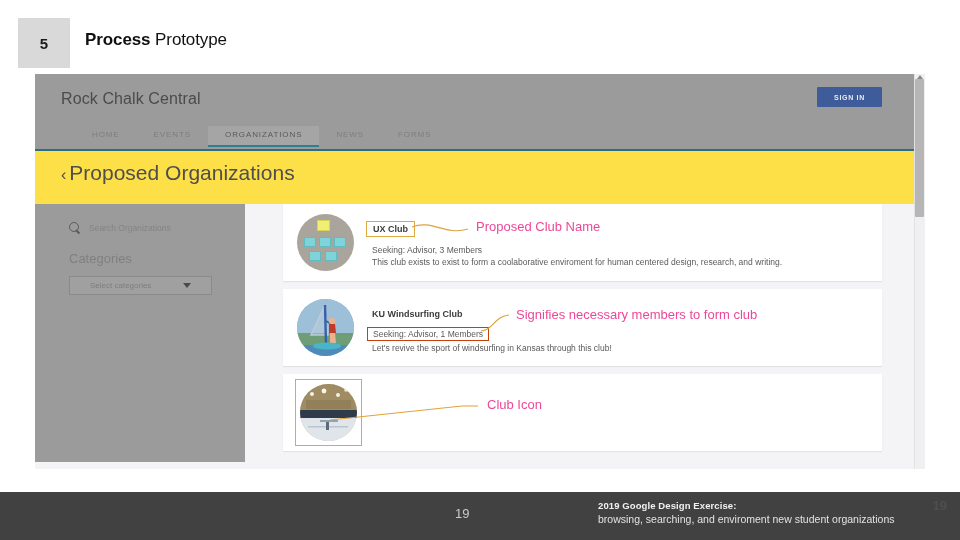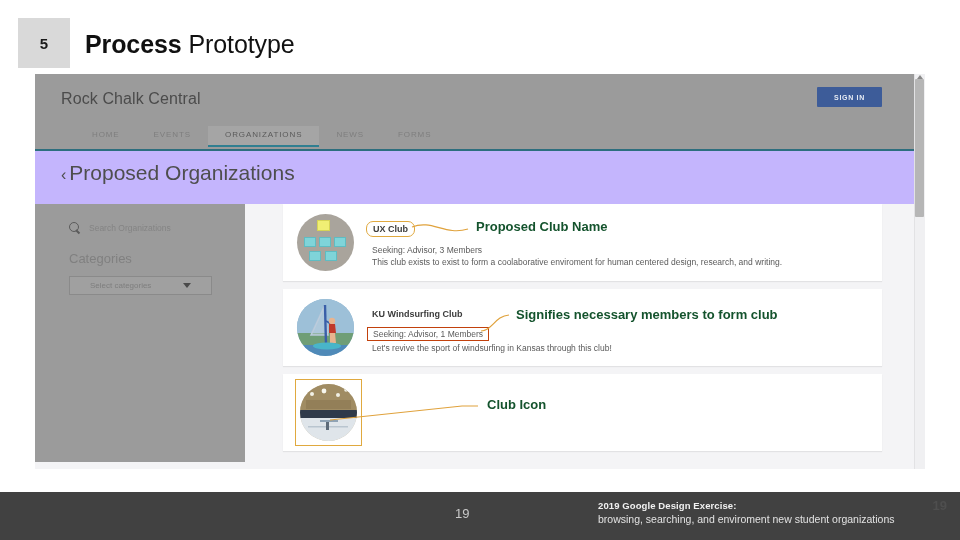--- a/index.html
+++ b/index.html
@@ -32,21 +32,21 @@
     font-size: 15px;
     font-weight: bold;
     color: #1a1a1a;
     letter-spacing: 0.2px;
   }
 
   .slide-title {
     position: absolute;
     left: 85px;
     top: 30px;
-    font-size: 25px;
+    font-size: 17px;
     color: #111;
     letter-spacing: -0.1px;
     white-space: nowrap;
   }
   .slide-title .bold { font-weight: bold; }
   .slide-title .light { font-weight: normal; }
 
   
   .screenshot {
     position: absolute;
@@ -129,21 +129,21 @@
     width: 885px;
     height: 318px;
     background: #f4f4f6;
   }
 
   .page-title-band {
     position: absolute;
     left: 0; top: 0;
     width: 885px;
     height: 53px;
-    background: #c4b5fd;
+    background: #fde047;
   }
   .page-title {
     position: absolute;
     left: 26px;
     top: 10px;
     font-size: 21px;
     color: #4e4e4e;
     font-weight: 300;
     white-space: nowrap;
   }
@@ -299,21 +299,20 @@
     flex: 1;
     min-width: 0;
   }
   .card-name {
     font-size: 9px;
     font-weight: bold;
     color: #3c3c3c;
     margin-bottom: 4px;
     display: inline-block;
     white-space: nowrap;
-    border-radius: 7px;
   }
   .card-name.boxed {
     border: 1px solid #e0a93f;
     padding: 2px 6px;
     margin-left: -6px;
     margin-bottom: 2px;
   }
   .card-seeking {
     font-size: 8.5px;
     color: #5a5a5a;
@@ -364,23 +363,22 @@
   
   .annot-layer {
     position: absolute;
     left: 0; top: 0;
     width: 960px; height: 540px;
     pointer-events: none;
   }
   .annot-text {
     position: absolute;
     font-size: 13px;
-    color: #14532d;
-    white-space: nowrap;
-    font-weight: bold;
+    color: #ec4899;
+    white-space: nowrap;
   }
 
   
   .footer {
     position: absolute;
     left: 0;
     bottom: 0;
     width: 960px;
     height: 48px;
     background: #414141;

